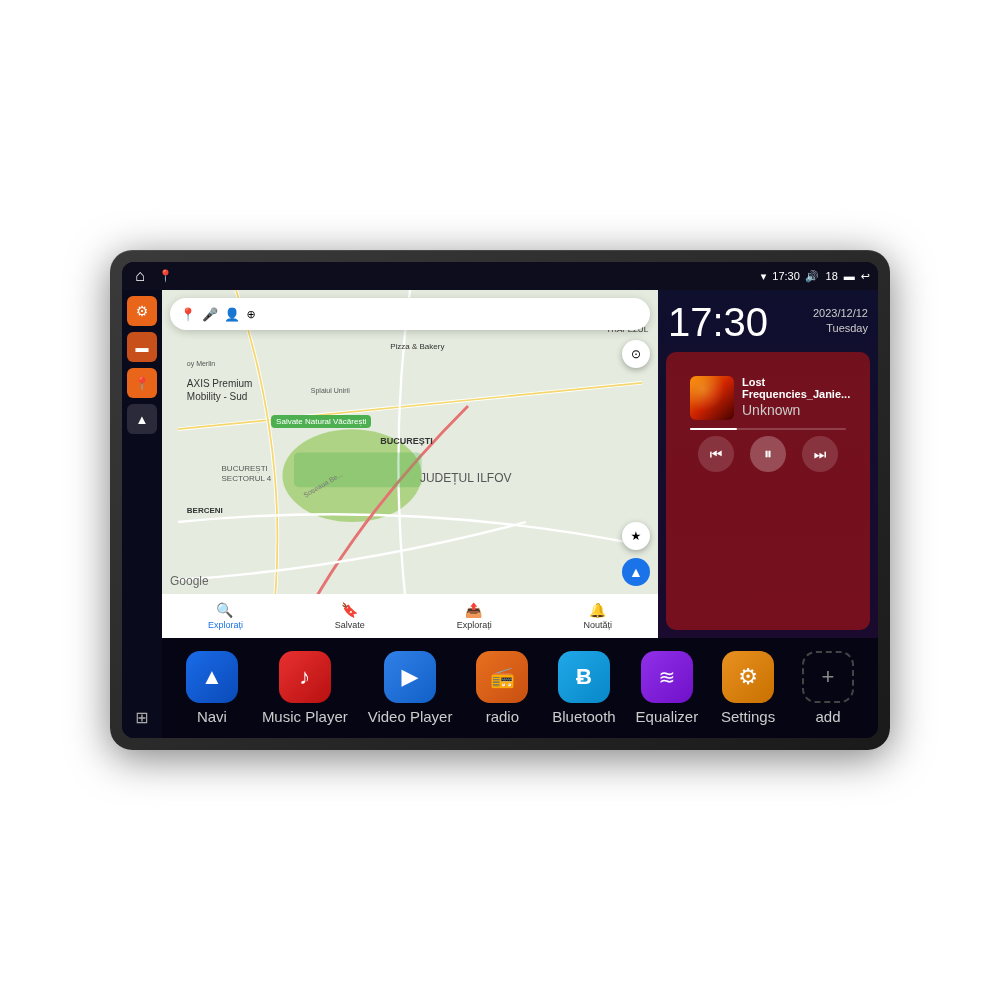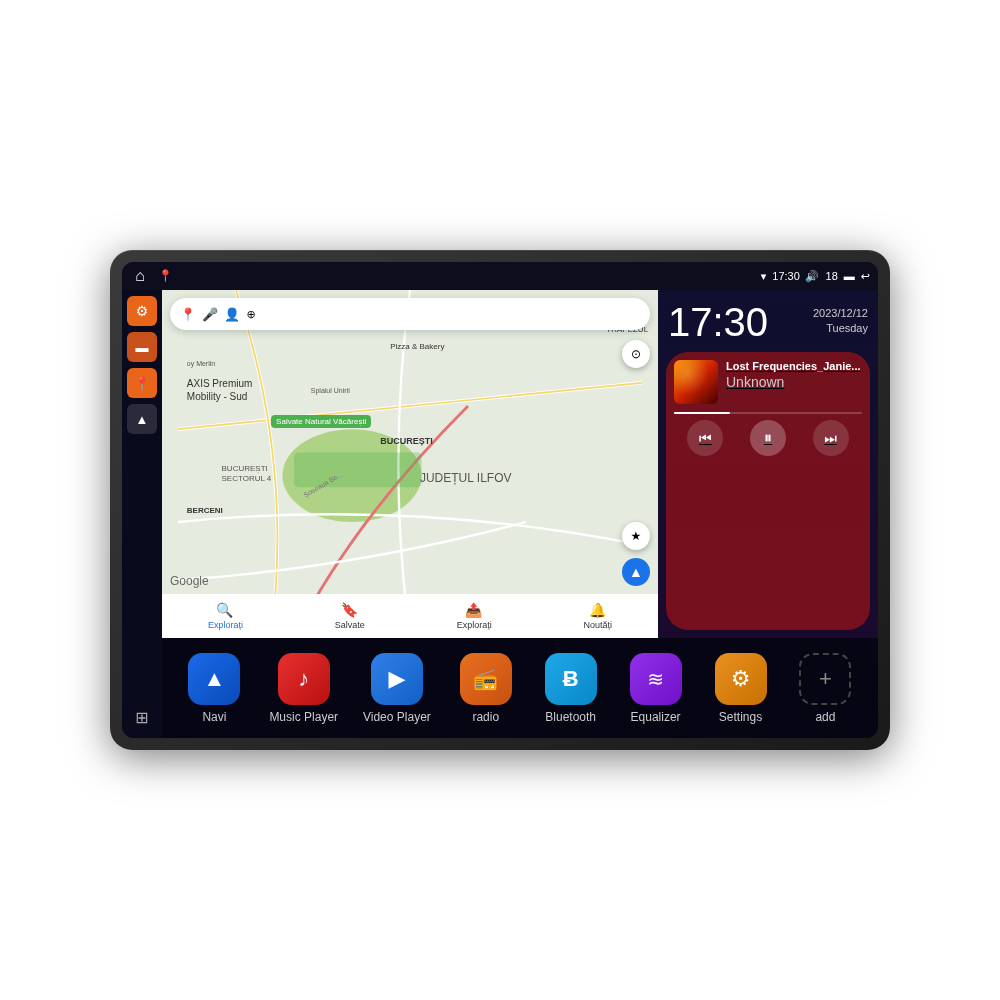--- a/index.html
+++ b/index.html
@@ -251,24 +251,23 @@
     .clock-date {
       text-align: right;
       color: #cccccc;
       font-size: 11px;
       line-height: 1.4;
       margin-top: 4px;
     }
 
     .music-section {
       background: rgba(180,20,20,0.6);
-      border-radius: 22px;
-      padding: 8px;
+      border-radius: 10px;
+      padding: 24px;
       flex: 1;
-      text-decoration: underline;
     }
 
     .music-top {
       display: flex;
       gap: 8px;
       align-items: flex-start;
       margin-bottom: 8px;
     }
 
     .album-art {
@@ -378,21 +377,21 @@
     .app-icon.blue { background: linear-gradient(135deg, #1a6be8, #0a4ab8); }
     .app-icon.red { background: linear-gradient(135deg, #e83030, #b81010); }
     .app-icon.blue-med { background: linear-gradient(135deg, #3080e8, #1060c8); }
     .app-icon.orange { background: linear-gradient(135deg, #e87020, #c85010); }
     .app-icon.cyan { background: linear-gradient(135deg, #20a8e8, #0888c8); }
     .app-icon.purple { background: linear-gradient(135deg, #9030e8, #7010c8); }
     .app-icon.orange2 { background: linear-gradient(135deg, #e89020, #c87000); }
     .app-icon.gray { background: transparent; border: 2px dashed #444; }
 
     .app-label {
-      font-size: 12px;
+      font-size: 15px;
       color: #cccccc;
       text-align: left;
     }
 
     
     .google-logo {
       position: absolute;
       bottom: 50px;
       left: 8px;
       font-size: 12px;

